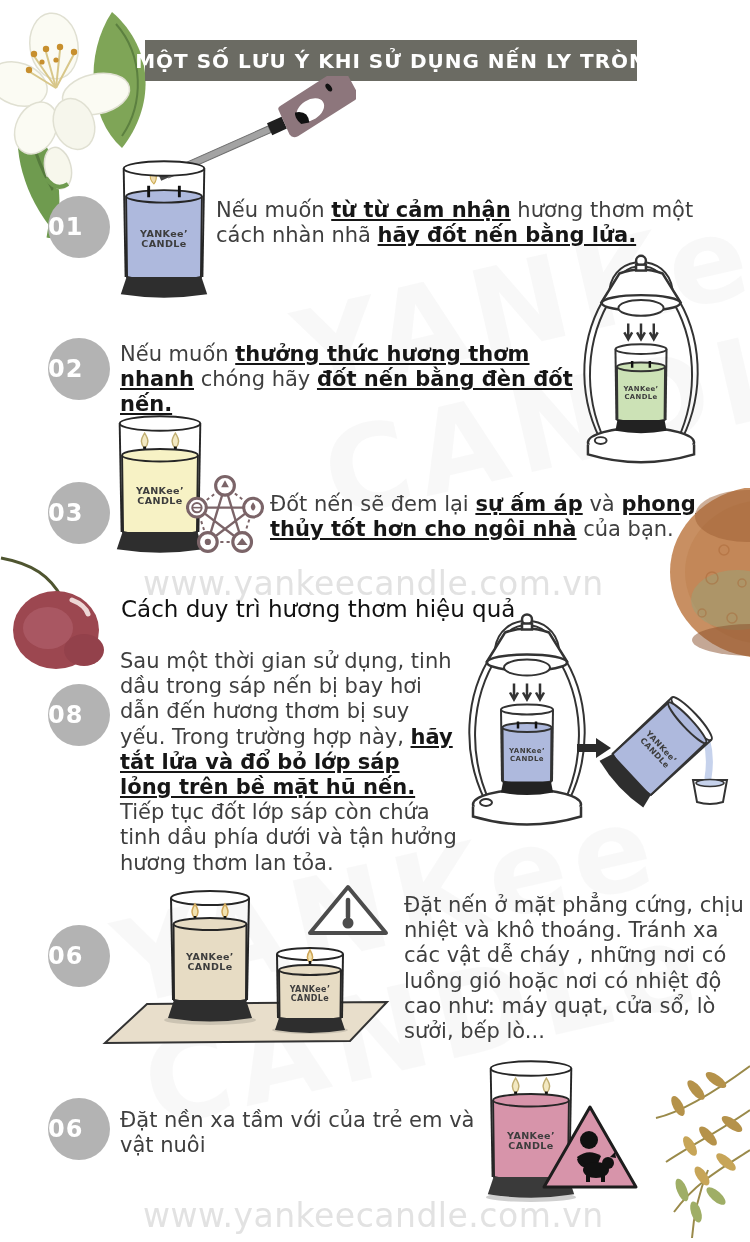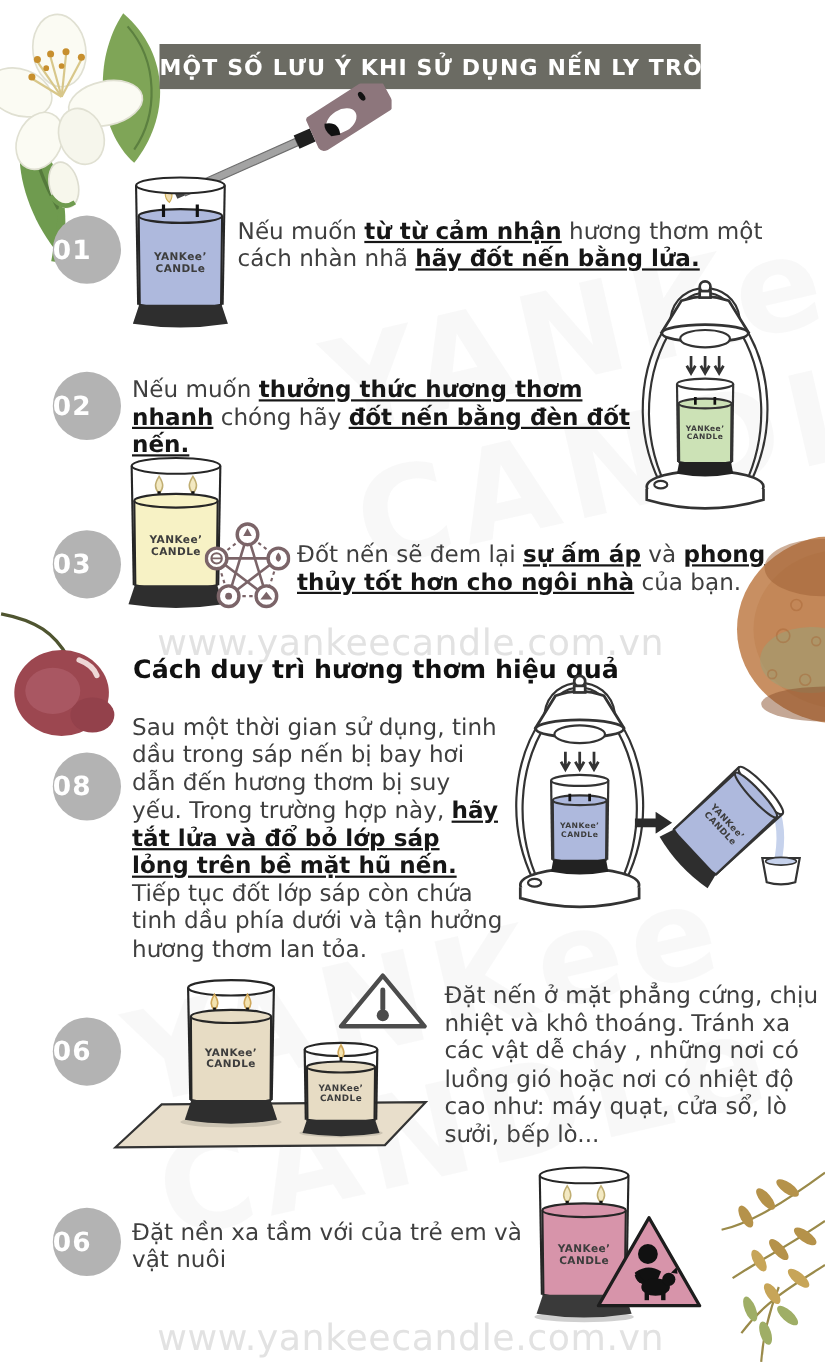--- a/index.html
+++ b/index.html
@@ -3,31 +3,31 @@
 <meta charset="utf-8">
 <style>
   html,body{margin:0;padding:0;background:#fff;}
   #canvas{
     position:relative;width:750px;height:1242px;background:#fff;overflow:hidden;
     font-family:"DejaVu Sans","Liberation Sans",sans-serif;color:#3f3f3f;
   }
   .abs{position:absolute;}
   .title-bar{
     left:145px;top:40px;width:492px;height:41px;background:var(--c-title_bar,#6b6b63);
-    display:flex;align-items:center;justify-content:flex-start;
+    display:flex;align-items:center;justify-content:center;
   }
   .title-bar span{color:#fff;font-weight:bold;font-size:20px;letter-spacing:1px;white-space:nowrap;}
   .num{
     width:62px;height:62px;border-radius:50%;background:var(--c-number_circle,#b3b3b3);
     color:#fff;font-weight:bold;font-size:24px;letter-spacing:1px;
     display:flex;align-items:center;justify-content:flex-start;
   }
   .txt{font-size:21px;line-height:1.2;color:var(--c-text,#3f3f3f);}
   .txt .b{font-weight:bold;color:var(--c-text_bold,#161616);text-decoration:underline;}
-  .heading{font-size:23px;font-weight:bold;color:#111;white-space:nowrap;}
+  .heading{font-size:23px;font-weight:normal;color:#111;white-space:nowrap;}
   .wm{font-size:33px;font-weight:normal;color:var(--c-watermark,#e2e2e2);letter-spacing:.5px;white-space:nowrap;}
   .ghost{font-weight:bold;color:#8a8a8a;opacity:.055;font-size:116px;letter-spacing:8px;line-height:1.08;white-space:nowrap;}
   .brand{fill:#3d3d3d;font-weight:bold;text-anchor:middle;letter-spacing:.4px;}
   svg{display:block;}
 </style>
 </head>
 <body>
 
 <div id="canvas">
 

